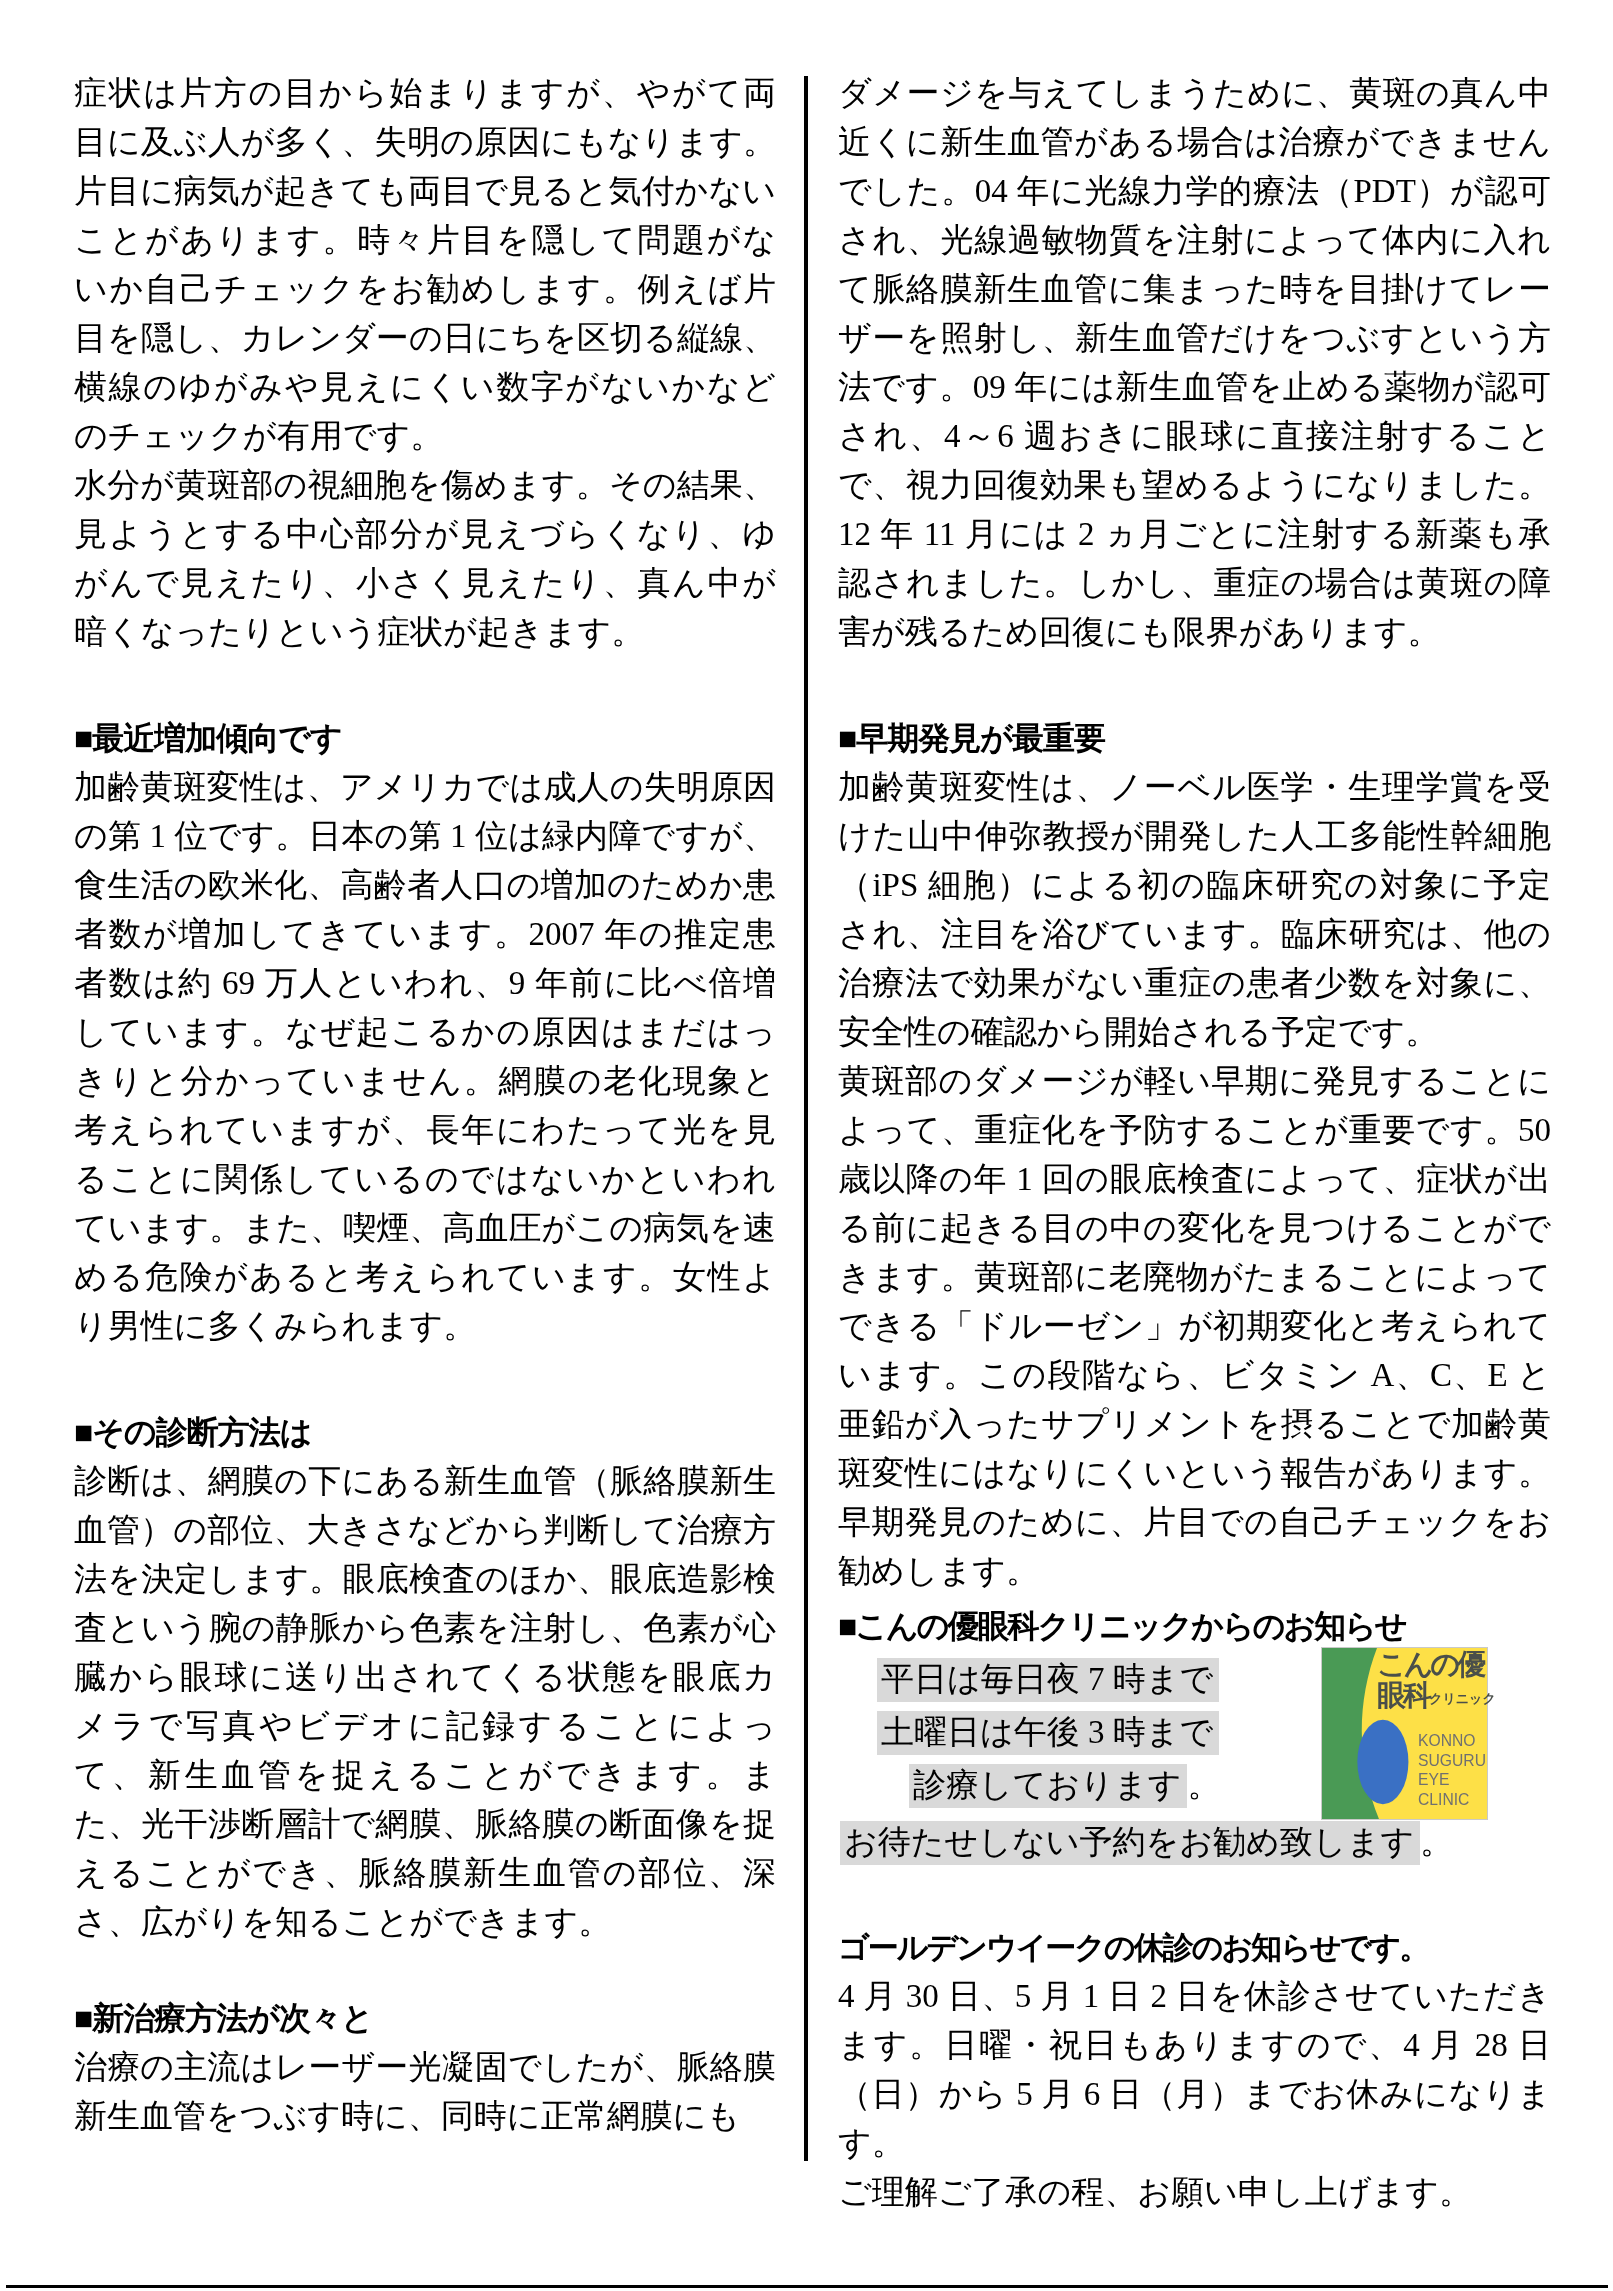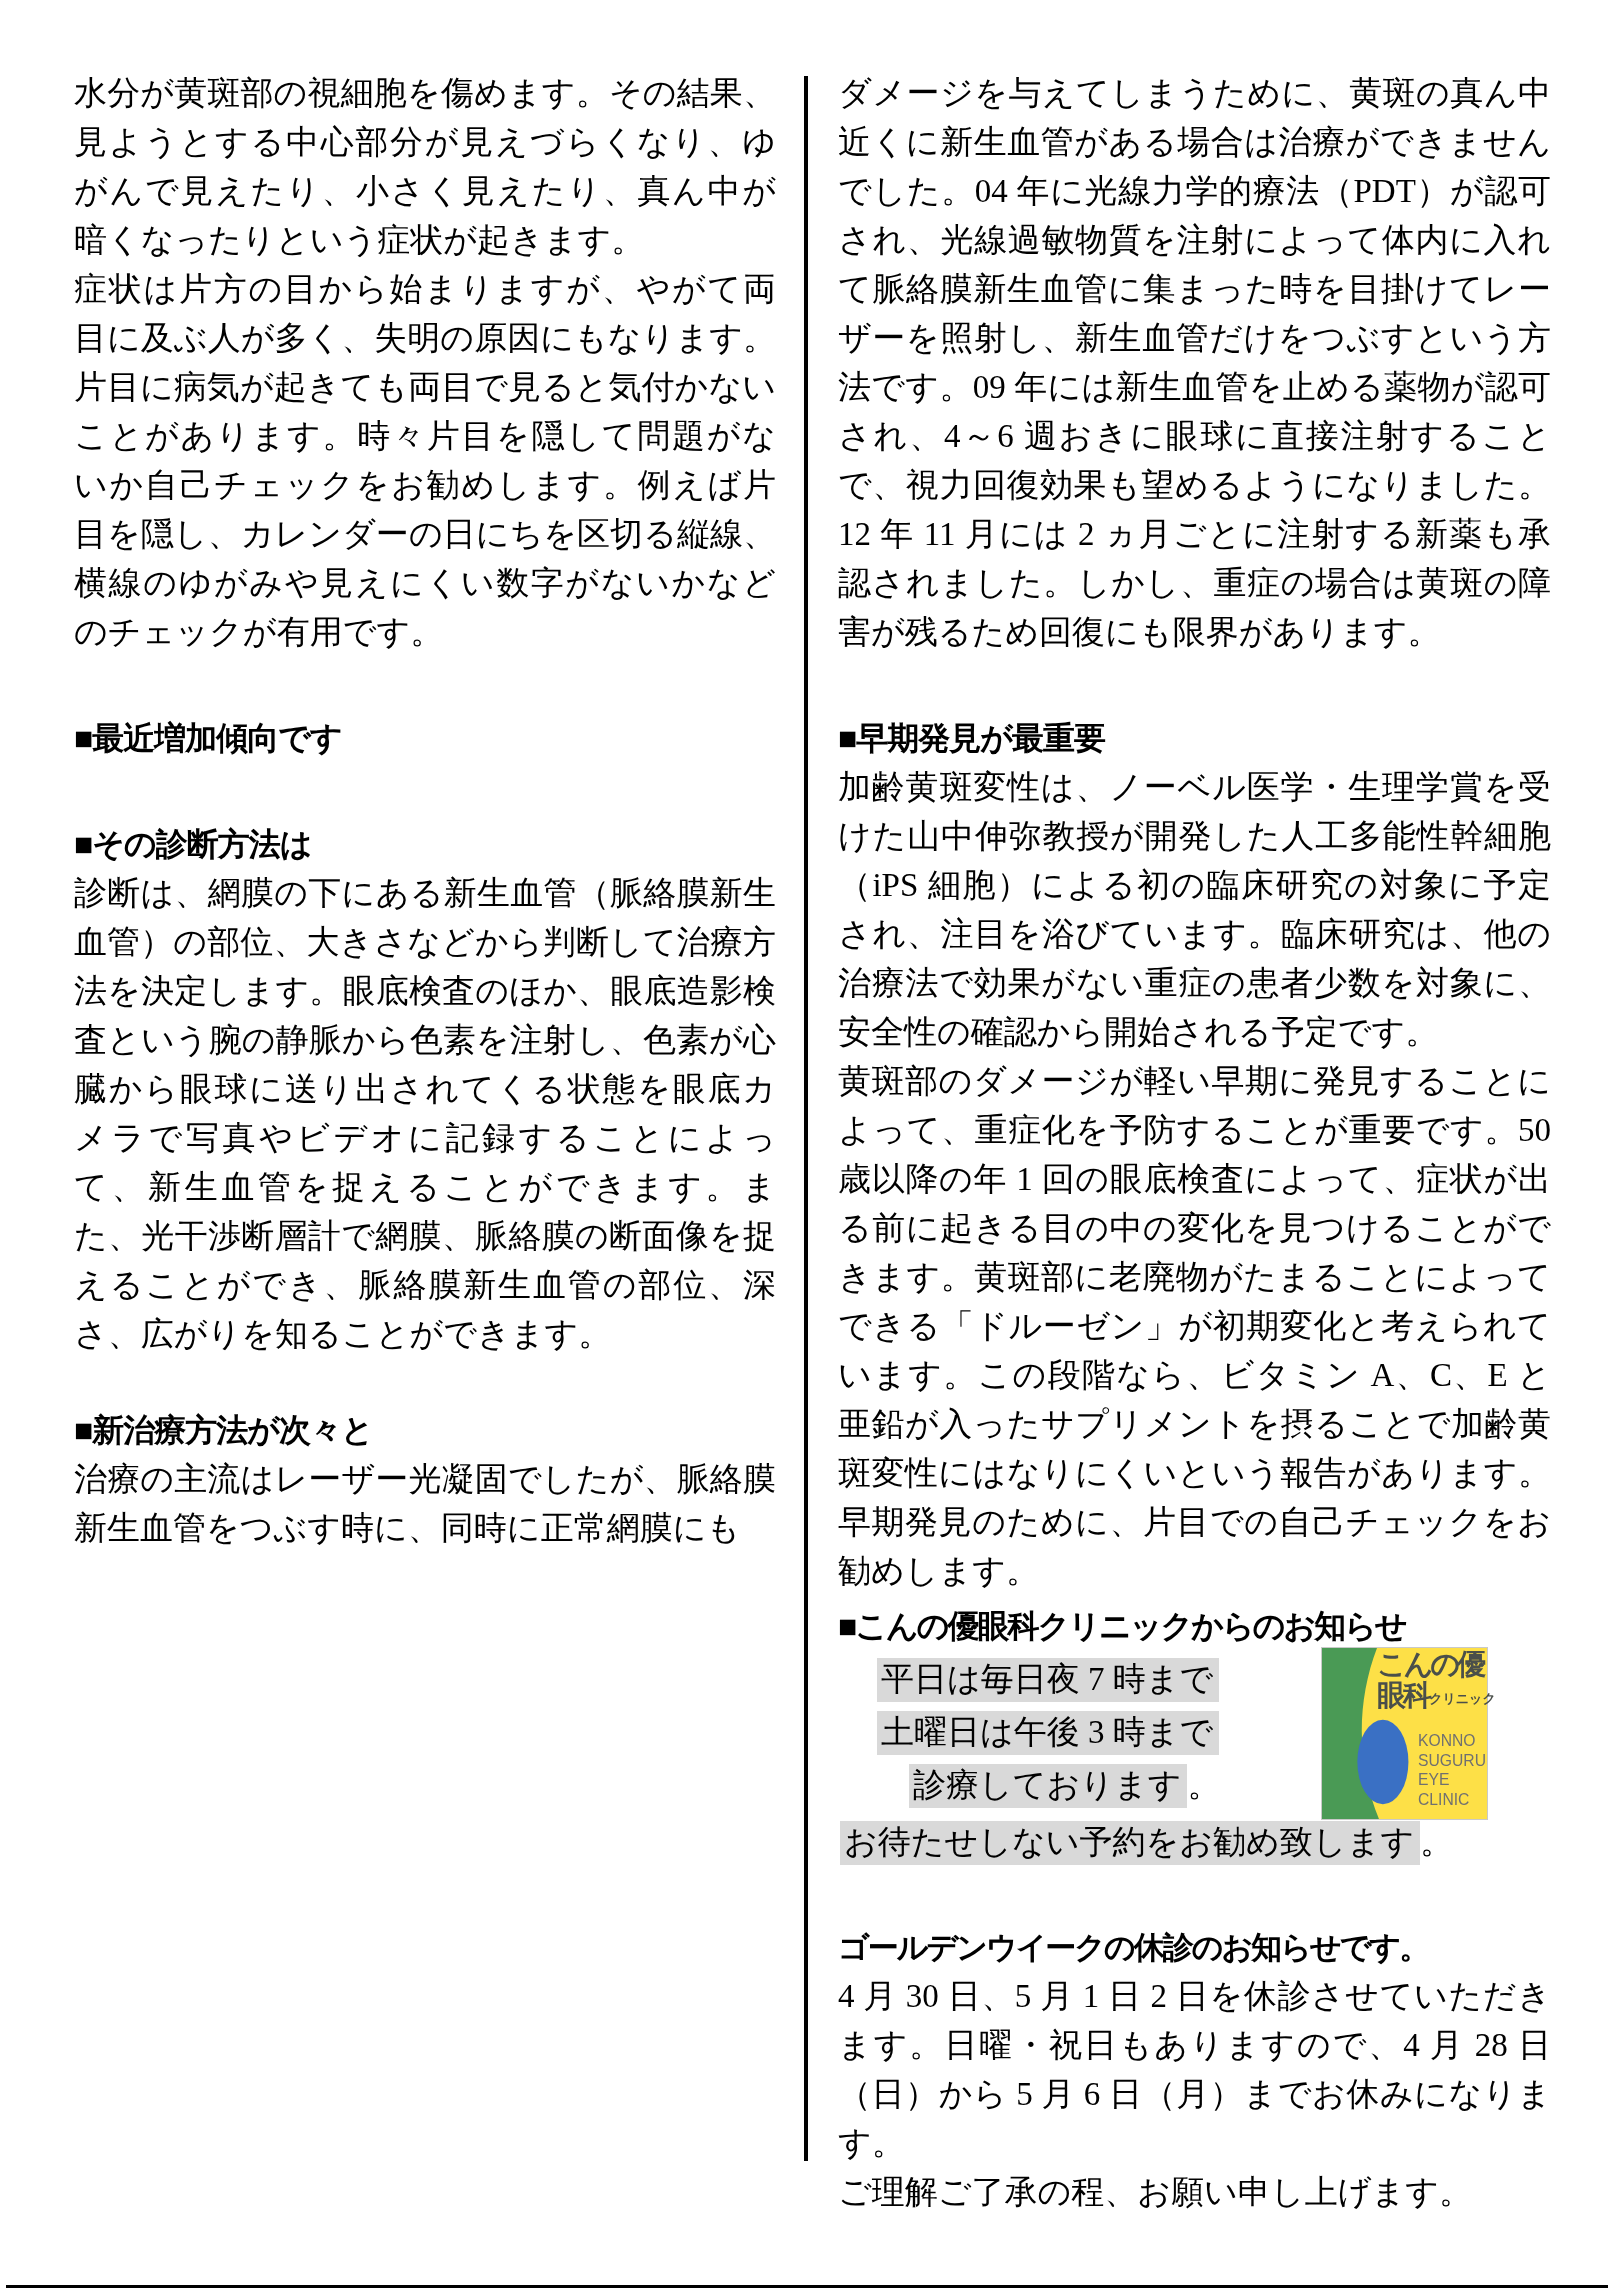--- a/index.html
+++ b/index.html
@@ -61,24 +61,25 @@
     font-family:"Liberation Sans","DejaVu Sans",sans-serif;
     font-weight:bold;font-size:31px;line-height:49px;margin-top:51px;letter-spacing:-2px;
   }
 </style>
 </head>
 <body>
 
 <div class="divider"></div>
 
 <div id="left-col" class="col">
+  <div class="para">症状は片方の目から始まりますが、やがて両目に及ぶ人が多く、失明の原因にもなります。片目に病気が起きても両目で見ると気付かないことがあります。時々片目を隠して問題がないか自己チェックをお勧めします。例えば片目を隠し、カレンダーの日にちを区切る縦線、横線のゆがみや見えにくい数字がないかなどのチェックが有用です。</div>
   <div class="para">水分が黄斑部の視細胞を傷めます。その結果、見ようとする中心部分が見えづらくなり、ゆがんで見えたり、小さく見えたり、真ん中が暗くなったりという症状が起きます。</div>
-  <div class="para">症状は片方の目から始まりますが、やがて両目に及ぶ人が多く、失明の原因にもなります。片目に病気が起きても両目で見ると気付かないことがあります。時々片目を隠して問題がないか自己チェックをお勧めします。例えば片目を隠し、カレンダーの日にちを区切る縦線、横線のゆがみや見えにくい数字がないかなどのチェックが有用です。</div>
 
   <div class="sec-heading">■最近増加傾向です</div>
+  <div class="para">加齢黄斑変性は、アメリカでは成人の失明原因の第 1 位です。日本の第 1 位は緑内障ですが、食生活の欧米化、高齢者人口の増加のためか患者数が増加してきています。2007 年の推定患者数は約 69 万人といわれ、9 年前に比べ倍増しています。なぜ起こるかの原因はまだはっきりと分かっていません。網膜の老化現象と考えられていますが、長年にわたって光を見ることに関係しているのではないかといわれています。また、喫煙、高血圧がこの病気を速める危険があると考えられています。女性より男性に多くみられます。</div>
 
   <div class="sec-heading">■その診断方法は</div>
   <div class="para">診断は、網膜の下にある新生血管（脈絡膜新生血管）の部位、大きさなどから判断して治療方法を決定します。眼底検査のほか、眼底造影検査という腕の静脈から色素を注射し、色素が心臓から眼球に送り出されてくる状態を眼底カメラで写真やビデオに記録することによって、新生血管を捉えることができます。また、光干渉断層計で網膜、脈絡膜の断面像を捉えることができ、脈絡膜新生血管の部位、深さ、広がりを知ることができます。</div>
 
   <div class="sec-heading mt48">■新治療方法が次々と</div>
   <div class="para">治療の主流はレーザー光凝固でしたが、脈絡膜新生血管をつぶす時に、同時に正常網膜にも</div>
 </div>
 
 <div id="right-col" class="col">
   <div class="para">ダメージを与えてしまうために、黄斑の真ん中近くに新生血管がある場合は治療ができませんでした。04 年に光線力学的療法（PDT）が認可され、光線過敏物質を注射によって体内に入れて脈絡膜新生血管に集まった時を目掛けてレーザーを照射し、新生血管だけをつぶすという方法です。09 年には新生血管を止める薬物が認可され、4～6 週おきに眼球に直接注射することで、視力回復効果も望めるようになりました。12 年 11 月には 2 ヵ月ごとに注射する新薬も承認されました。しかし、重症の場合は黄斑の障害が残るため回復にも限界があります。</div>

